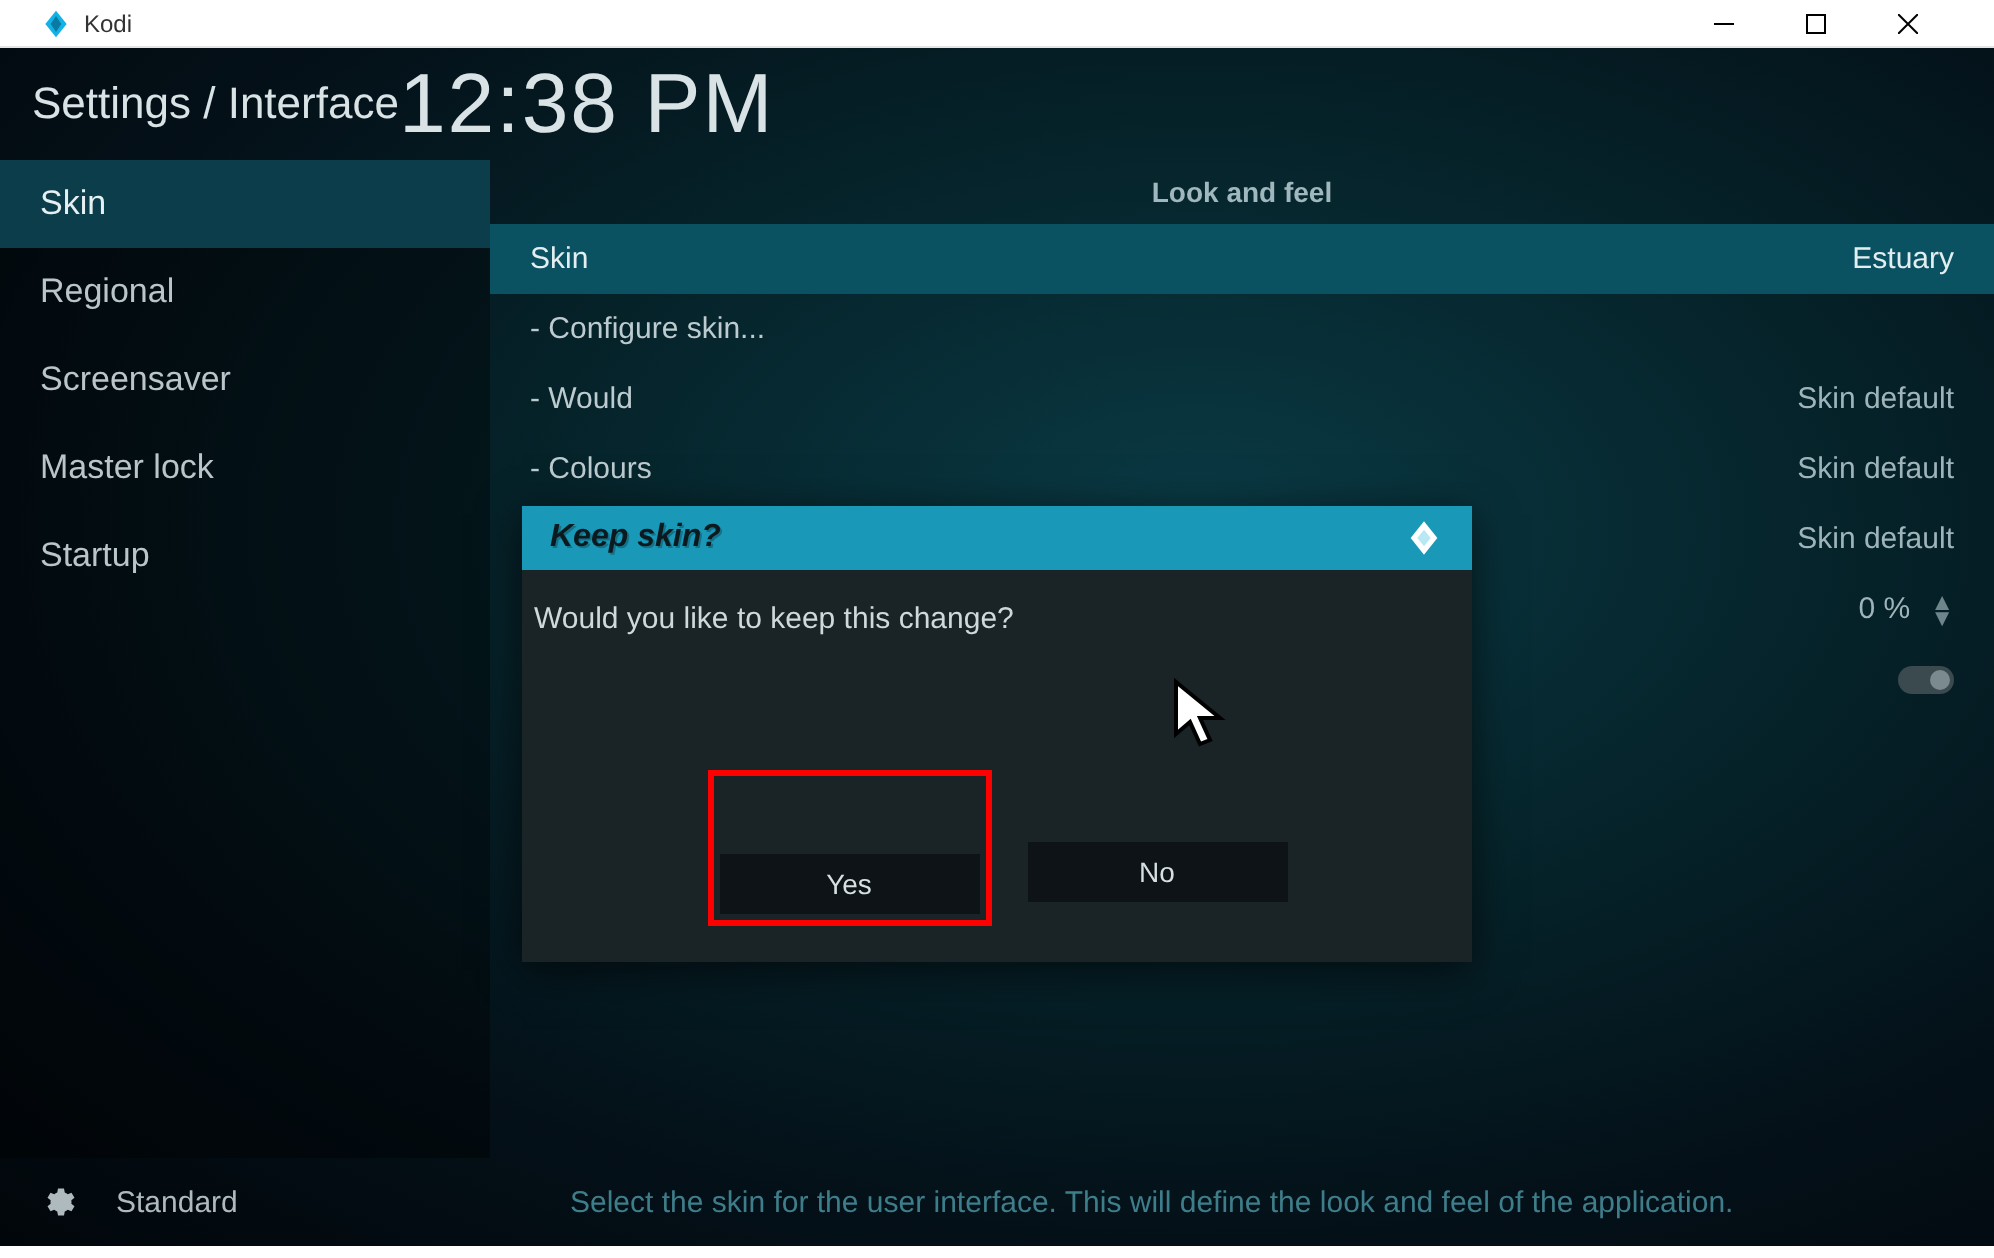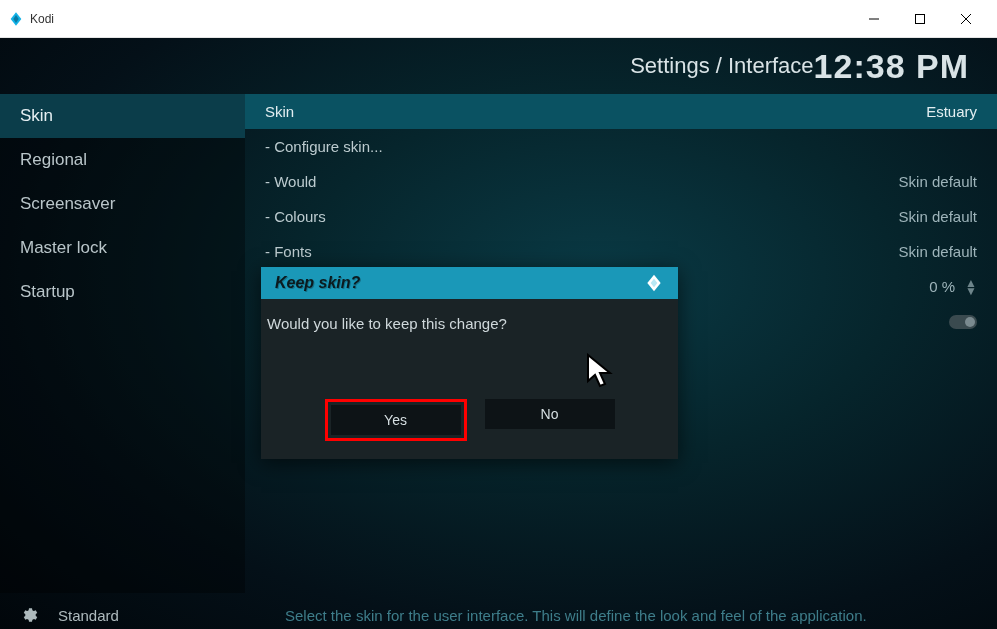--- a/index.html
+++ b/index.html
@@ -1,32 +1,32 @@
 <!DOCTYPE html>
 <html><head>
 <meta charset="utf-8">
 <style>
   * { margin: 0; padding: 0; box-sizing: border-box; font-family: "Segoe UI", Arial, sans-serif; }
   body { width: 997px; height: 629px; background: #fff; overflow: hidden; position: relative; }
 
   
-  .titlebar { height: 38px; display: flex; align-items: center; padding: 0 8px; background: #fff; border-bottom: 1px solid #e5e5e5; }
+  .titlebar { height: 24px; display: flex; align-items: center; padding: 0 20px; background: #fff; border-bottom: 1px solid #e5e5e5; }
   .titlebar .app-icon { width: 16px; height: 16px; margin-right: 6px; }
   .titlebar .title { font-size: 12px; color: #333; }
   .win-controls { margin-left: auto; display: flex; }
   .win-btn { width: 46px; height: 30px; display: flex; align-items: center; justify-content: center; color: #000; font-size: 12px; }
   .win-btn svg { stroke: #000; }
 
   
   .app { position: relative; height: 599px; background: radial-gradient(ellipse at 60% 40%, #0a3a45 0%, #06252c 35%, #041018 70%, #01060a 100%); color: #c8d2d6; overflow: hidden; }
 
   
-  .app-header { height: 56px; display: flex; align-items: center; justify-content: flex-end; padding: 0 28px; }
+  .app-header { height: 56px; display: flex; align-items: center; justify-content: flex-start; padding: 0 16px; }
   .breadcrumb { font-size: 22px; font-weight: 300; color: #d9e3e6; }
-  .clock { font-size: 34px; font-weight: 700; color: #d9e3e6; letter-spacing: 1px; }
+  .clock { font-size: 42px; font-weight: 400; color: #d9e3e6; letter-spacing: 1px; }
 
   
   .main { display: flex; height: calc(100% - 56px - 44px); }
   .sidebar { width: 245px; background: rgba(0,0,0,0.35); display: flex; flex-direction: column; }
   .side-item { padding: 12px 20px; font-size: 17px; color: #b9c5c9; cursor: pointer; }
   .side-item.selected { background: #0b3d4a; color: #e6eff2; }
 
   .content { flex: 1; position: relative; }
   .section-header { text-align: center; padding: 8px 0; font-size: 14px; color: #9fb7bd; font-weight: 600; }
   .row { display: flex; align-items: center; justify-content: space-between; padding: 9px 20px; font-size: 15px; color: #bccbcf; }
@@ -37,26 +37,26 @@
   .toggle { width: 28px; height: 14px; border-radius: 8px; background: #3a4a4f; position: relative; }
   .toggle::after { content: ""; position: absolute; width: 10px; height: 10px; background: #7a8a8f; border-radius: 50%; top: 2px; right: 2px; }
 
   
   .footer { height: 44px; display: flex; align-items: center; padding: 0 20px; }
   .footer-left { width: 245px; display: flex; align-items: center; gap: 20px; color: #aebabd; font-size: 15px; }
   .gear { width: 18px; height: 18px; }
   .footer-help { flex: 1; font-size: 15px; color: #3e7d8a; padding-left: 20px; }
 
   
-  .dialog { position: absolute; left: 261px; top: 229px; width: 417px; background: #1a2326; box-shadow: 0 4px 20px rgba(0,0,0,0.6); }
+  .dialog { position: absolute; left: 261px; top: 229px; width: 475px; background: #1a2326; box-shadow: 0 4px 20px rgba(0,0,0,0.6); }
   .dialog-title { background: #1a98b8; color: #0b1a1e; font-weight: bold; font-style: italic; padding: 6px 14px; font-size: 16px; display: flex; justify-content: space-between; align-items: center; text-shadow: 1px 1px 0 rgba(0,0,0,0.25); }
   .dialog-title .kodi-mark { width: 20px; height: 20px; }
   .dialog-body { padding: 16px 6px 22px; font-size: 15px; color: #cfd8db; min-height: 100px; }
   .dialog-buttons { display: flex; gap: 18px; justify-content: center; padding: 0 18px 18px; }
-  .dlg-btn { width: 130px; height: 30px; background: #0d1316; color: #d6dfe2; display: flex; align-items: center; justify-content: center; font-size: 14px; cursor: pointer; }
+  .dlg-btn { width: 130px; height: 30px; background: #0d1316; color: #d6dfe2; display: flex; align-items: center; justify-content: center; font-size: 14px; cursor: pointer; margin-top: 36px; }
   .yes-wrap { border: 3px solid #ff0000; padding: 3px; }
 
   
   .cursor { position: absolute; left: 586px; top: 315px; pointer-events: none; }
 </style>
 </head>
 <body>
 
 <div class="titlebar">
   <svg class="app-icon" viewBox="0 0 24 24">
@@ -94,20 +94,21 @@
   <div class="main">
     <div class="sidebar" id="sidebar">
         <div class="side-item selected">Skin</div>
         <div class="side-item">Regional</div>
         <div class="side-item">Screensaver</div>
         <div class="side-item">Master lock</div>
         <div class="side-item">Startup</div>
       </div>
 
     <div class="content">
+      <div class="section-header">Look and feel</div>
       <div id="rows">
           <div class="row highlight">
             <span>Skin</span>
             <span class="right">
               <span>Estuary</span>
             </span>
           </div>
           <div class="row">
             <span>- Configure skin...</span>
             <span class="right"></span>

